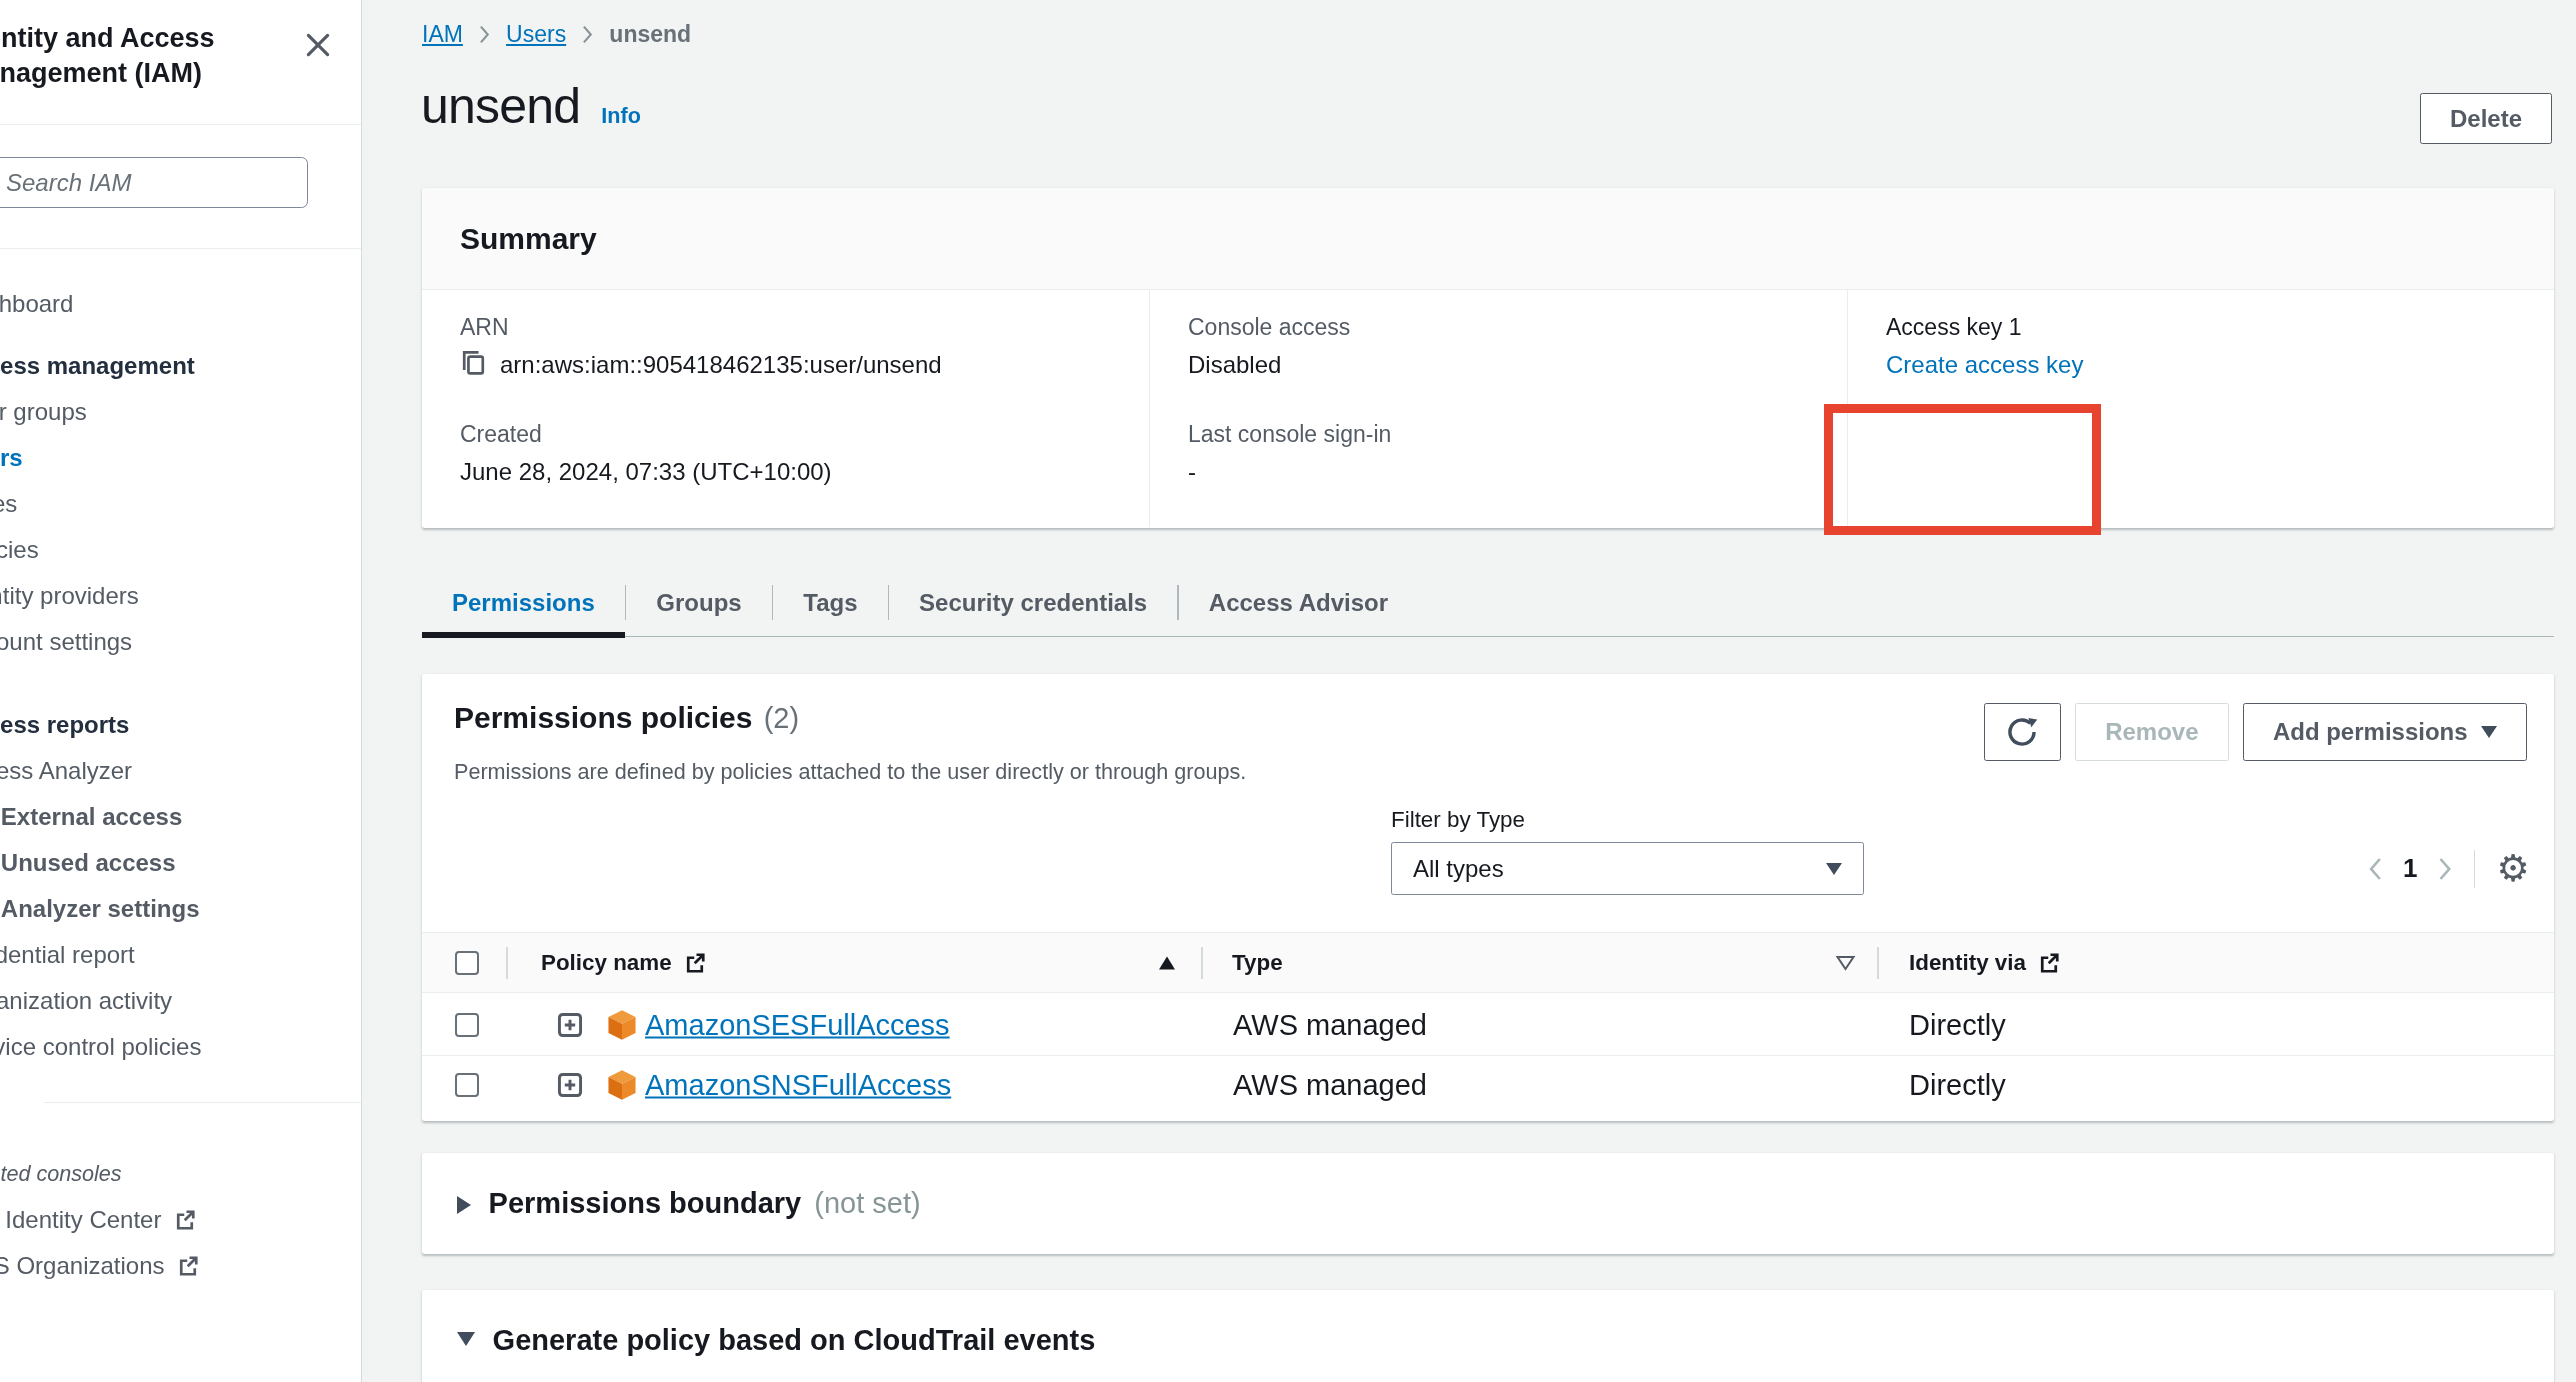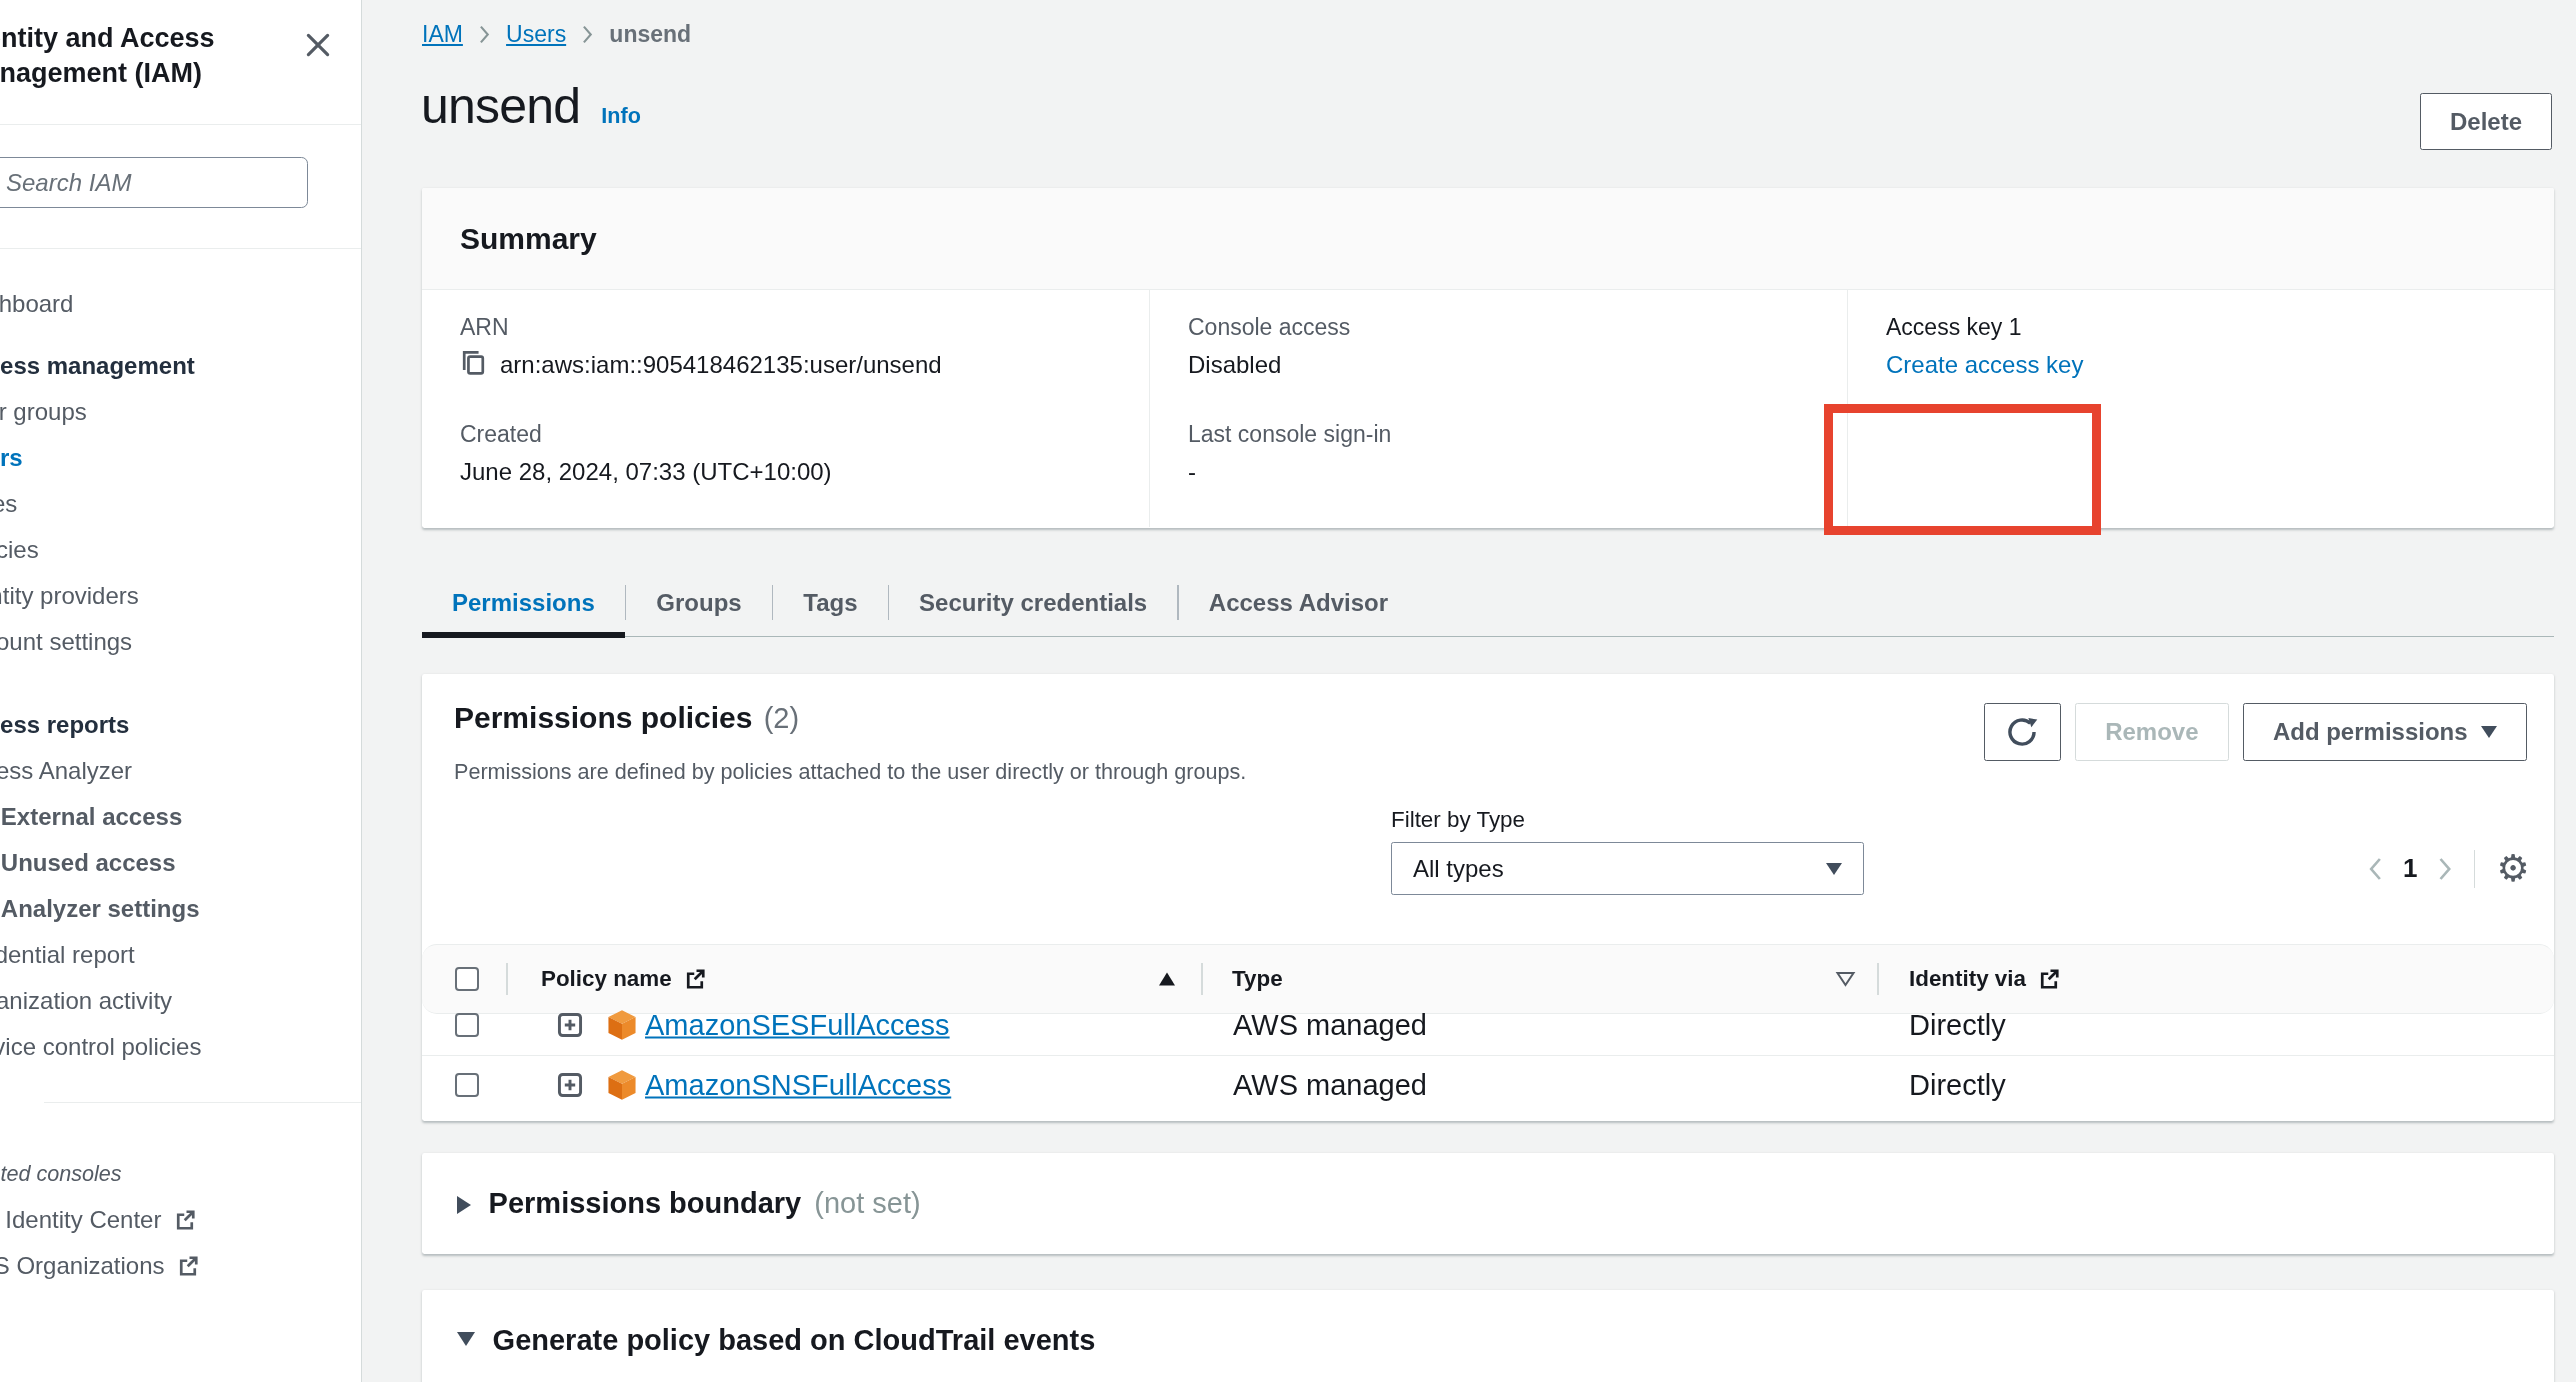--- a/index.html
+++ b/index.html
@@ -34,21 +34,21 @@
   .crumb-cur{color:#687078;font-weight:700;}
   .crumb-sep{width:11.2px;height:19px;}
   .title-row{position:absolute;left:58px;top:77px;display:flex;align-items:baseline;gap:21px;}
   .page-title{font-size:50px;font-weight:400;color:#16191f;letter-spacing:-0.8px;}
   .info-link{font-size:21.6px;font-weight:700;color:#0073bb;cursor:pointer;}
   .btn{display:inline-flex;align-items:center;justify-content:center;gap:13px;height:58px;box-sizing:border-box;
        border:1.6px solid #545b64;border-radius:2.4px;background:#fff;font-weight:700;font-size:24px;color:#545b64;
        padding:0 29px;cursor:pointer;white-space:nowrap;}
   .btn.disabled{border-color:#d5dbdb;color:#aab7b8;cursor:default;}
   .btn.iconbtn{width:77px;padding:0;}
-  #delete-btn{position:absolute;right:24px;top:93px;height:57px;}
+  #delete-btn{position:absolute;right:24px;top:93px;height:51px;}
   .card{position:absolute;left:59px;right:22.4px;background:#fff;border-radius:2.4px;box-shadow:0 1.6px 2.4px rgba(0,28,36,.25);}
   
   #summary{top:188px;height:340px;}
   .sum-head{height:101px;background:#fafafa;border-bottom:1.6px solid #eaeded;display:flex;align-items:center;padding-left:38px;border-radius:2.4px 2.4px 0 0;}
   .sum-head h2{margin:0;font-size:30px;font-weight:700;color:#16191f;}
   .sum-body{position:relative;display:grid;grid-template-columns:727px 698px auto;height:237px;}
   .sum-col{padding:24px 32px 0 38px;box-sizing:border-box;}
   .sum-col + .sum-col{border-left:1.6px solid #eaeded;}
   .f-label{font-size:23px;color:#545b64;line-height:27px;}
   .f-value{font-size:24px;color:#16191f;line-height:32px;margin-top:8px;display:flex;gap:13px;}
@@ -74,21 +74,21 @@
   .pol-search{position:absolute;left:32px;top:168px;width:921px;height:53px;border:1.6px solid #7d8998;border-radius:2.4px;background:#fff;box-sizing:border-box;display:flex;align-items:center;padding:0 16px;gap:16px;}
   .pol-search input{border:none;outline:none;flex:1;font-size:24px;font-family:inherit;color:#16191f;background:transparent;}
   .pol-search input::placeholder{font-style:italic;color:#879596;}
   .mag-ic{width:27px;height:27px;color:#545b64;flex:none;}
   .dropdown{position:absolute;left:969px;top:168px;width:473px;height:53px;border:1.6px solid #7d8998;border-radius:2.4px;background:#fff;box-sizing:border-box;display:flex;align-items:center;justify-content:space-between;padding:0 21px;cursor:pointer;font-size:24px;color:#16191f;}
   .pager{position:absolute;right:24px;top:168px;height:53px;display:flex;align-items:center;gap:21px;}
   .pg-ch{width:14.4px;height:24px;color:#aab7b8;cursor:pointer;}
   .pg-num{font-size:26px;font-weight:700;color:#16191f;cursor:pointer;}
   .pg-div{width:1.6px;height:38px;background:#d5dbdb;}
   .gear{font-family:"DejaVu Sans", sans-serif;font-size:37px;color:#545b64;cursor:pointer;line-height:1;}
-  .thead{position:absolute;left:0;right:0;top:270px;height:70px;background:#fafafa;border-top:1.6px solid #eaeded;border-bottom:1.6px solid #eaeded;box-sizing:border-box;border-radius:15px;}
+  .thead{position:absolute;left:0;right:0;top:258px;height:61px;background:#fafafa;border-top:1.6px solid #eaeded;border-bottom:1.6px solid #eaeded;box-sizing:border-box;}
   .hcell{position:absolute;top:50%;transform:translateY(-50%);font-size:22.4px;font-weight:700;color:#16191f;display:flex;align-items:center;gap:11.2px;white-space:nowrap;}
   .vdiv{position:absolute;top:50%;transform:translateY(-50%);width:1.6px;height:32px;background:#d5dbdb;}
   .cb{width:24px;height:24px;border:2.4px solid #687078;border-radius:4px;background:#fff;box-sizing:border-box;cursor:pointer;}
   .tri-up{width:0;height:0;border-left:8.8px solid transparent;border-right:8.8px solid transparent;border-bottom:13px solid #16191f;}
   .tri-hollow{width:21px;height:16px;color:#545b64;}
   .trow{position:absolute;left:0;right:0;height:61px;}
   .trow.b{border-bottom:1.6px solid #eaeded;}
   .cell{position:absolute;top:50%;transform:translateY(-50%);font-size:29px;color:#16191f;white-space:nowrap;display:flex;align-items:center;}
   .plink{color:#0073bb;text-decoration:underline;cursor:pointer;}
   .exp-ic{width:26px;height:26px;color:#545b64;cursor:pointer;}

